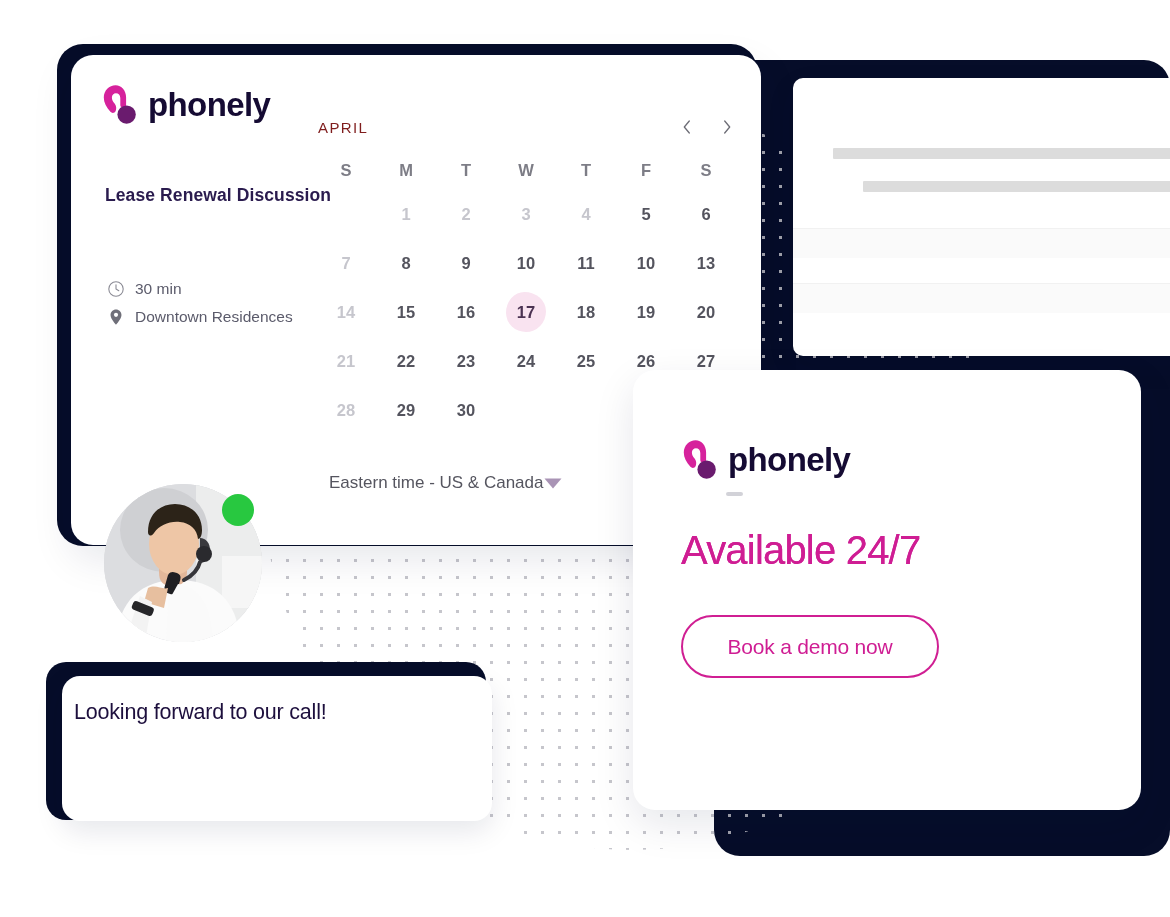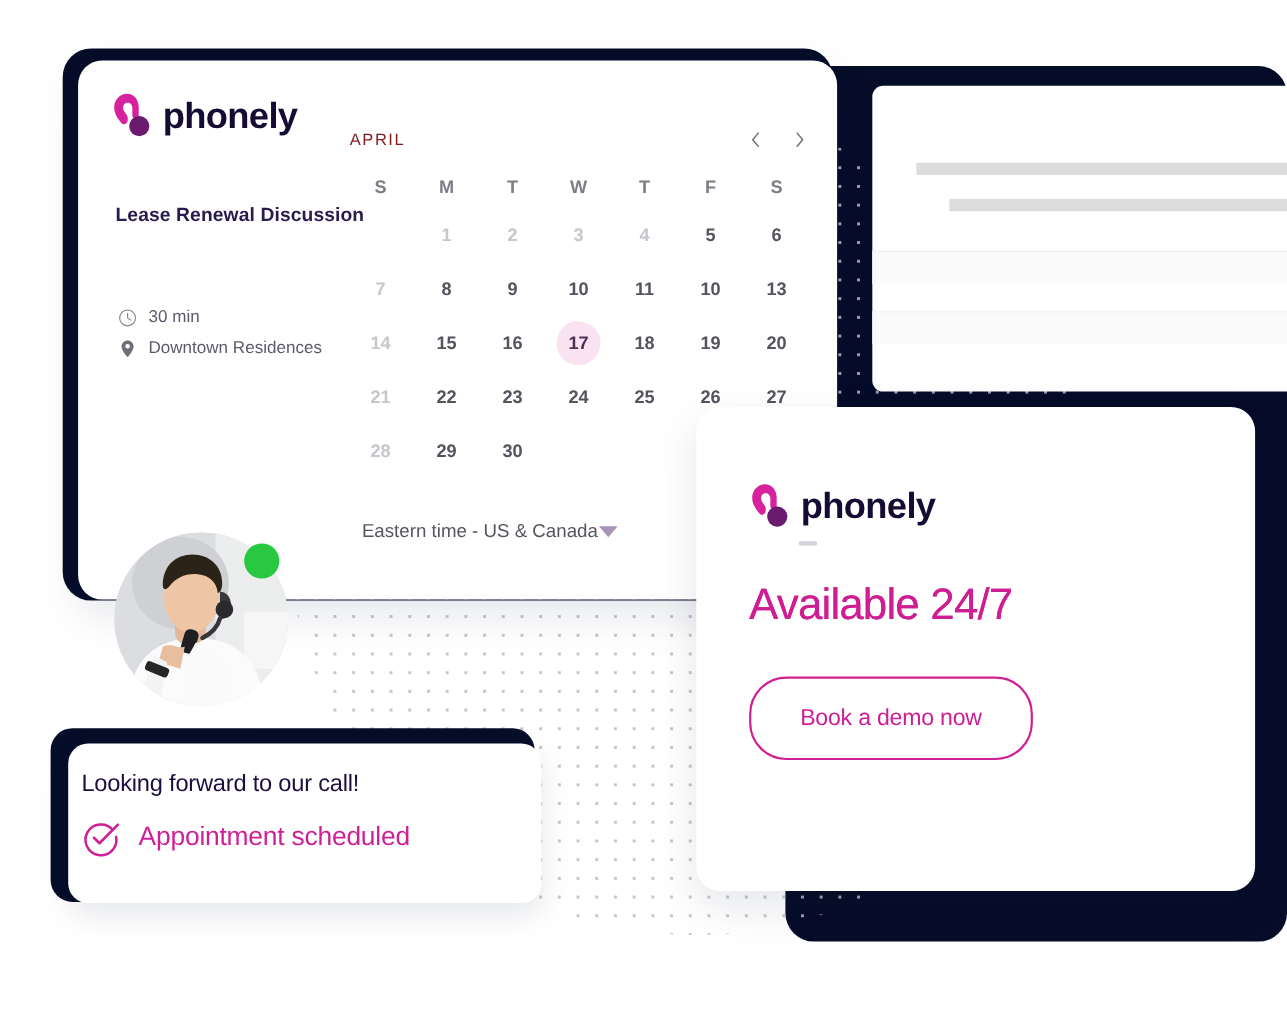--- a/index.html
+++ b/index.html
@@ -207,21 +207,21 @@
   }
   .cta-headline {
     position: absolute; left: 48px; top: 158px;
     font-size: 40px; font-weight: 400; letter-spacing: -.8px;
     background: linear-gradient(90deg, #d2198f 0%, #c7209c 100%);
     -webkit-background-clip: text; background-clip: text;
     color: #cf1d93;
   }
   .cta-button {
     position: absolute; left: 48px; top: 245px;
-    width: 258px; height: 76px;
+    width: 258px; height: 63px;
     border: 2.5px solid #d01f93;
     border-radius: 34px;
     background: #ffffff;
     color: #cf1d93;
     font-size: 21px; font-family: "Liberation Sans", sans-serif;
     letter-spacing: -.2px;
     cursor: pointer;
     display: flex; align-items: center; justify-content: center;
   }
 </style>
@@ -356,27 +356,20 @@
         <rect x="28" y="120" width="22" height="9" rx="3" fill="#262629" transform="rotate(22 39 124)"></rect>
         <path d="M74 100c16 2 28 14 32 34l4 24H62l2-40z" fill="#fafafa"></path>
       </svg>
     </div>
     <div class="status-dot"></div>
   </div>
 
   <div class="navy navy-note"></div>
   <div class="note-card">
     <div class="note-line1">Looking forward to our call!</div>
-    <div class="note-line2">
-      <svg class="check-icon" viewBox="0 0 36 36">
-        <path d="M28.5 11.5a14 14 0 1 0 3.0 6.3" fill="none" stroke="#cf1f96" stroke-width="2.3" stroke-linecap="round"></path>
-        <path d="M11.4 18.6l5.0 5.0L33.2 6.6" fill="none" stroke="#cf1f96" stroke-width="2.3" stroke-linecap="round" stroke-linejoin="round"></path>
-      </svg>
-      <span class="note-status">Appointment scheduled</span>
-    </div>
   </div>
 
   <div class="cta-card">
     <div class="logo-row cta">
       <svg class="logo-mark" viewBox="0 0 38 44">
         <path d="M14.6 2.2C8.2 2.2 2.8 7.6 2.8 14.4c0 5.1 2.4 9.4 6.6 14.4 1.5 1.8 4.4 1.4 5.3-.8 1.0-2.5.6-5.3-1.1-7.4-1.9-2.3-2.7-4.1-2.7-6.2 0-2.3 1.8-4.1 4.0-4.1 2.6 0 4.4 1.9 4.4 4.6v7.0c0 1.6 1.3 2.9 2.9 2.9s2.9-1.3 2.9-2.9v-7.3C25.1 7.3 20.5 2.2 14.6 2.2z" fill="#d6229c"></path>
         <circle cx="25.6" cy="31.6" r="9.2" fill="#6a1b6e"></circle>
       </svg>
       <span class="logo-word">phonely</span>
     </div>

